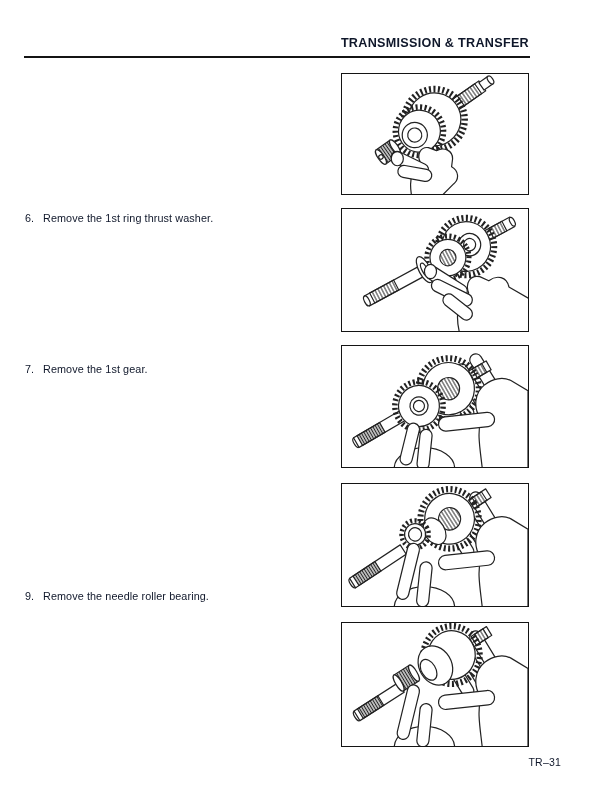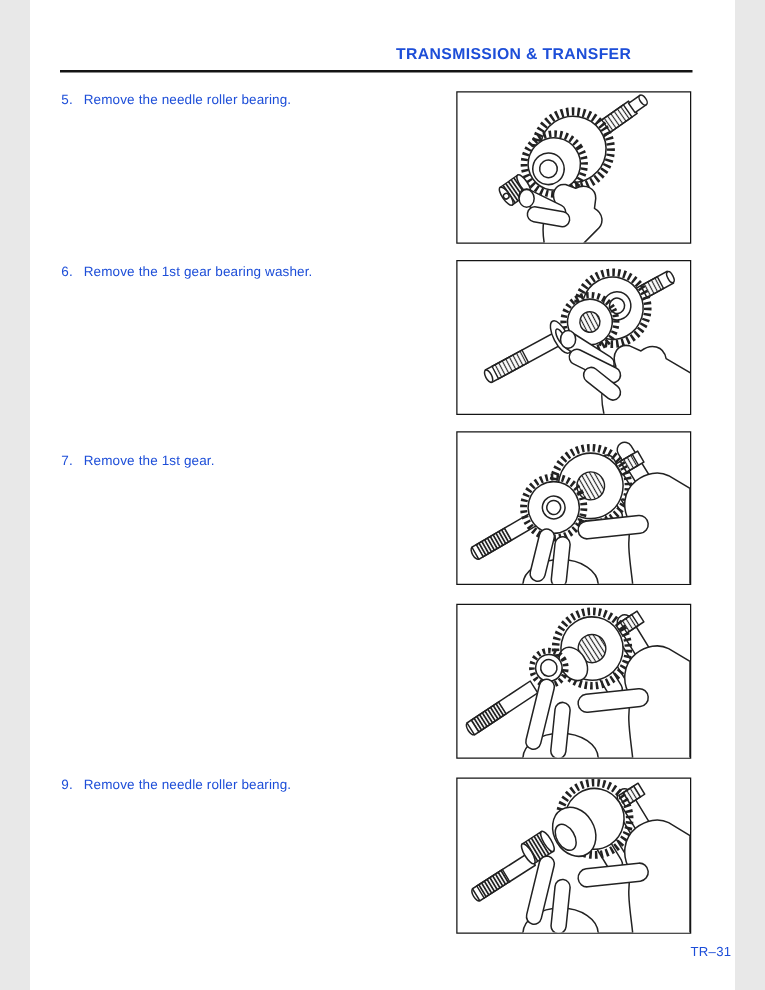--- a/index.html
+++ b/index.html
@@ -1,21 +1,21 @@
 <!DOCTYPE html>
 <html><head>
 <meta charset="utf-8">
 <style>
   html,body{margin:0;padding:0;background:#e8e8e8;}
   .page{
     position:relative;
-    width:564px;height:792px;
+    width:612px;height:792px;
     background:#ffffff;
     font-family:"Liberation Sans","DejaVu Sans",sans-serif;
-    color:#1d4ed8;
+    color:#0f172a;
     overflow:hidden;
     margin:0 auto;
   }
   .header-title{
     position:absolute;
     top:36px;right:83px;
     font-size:12.6px;
     font-weight:bold;
     letter-spacing:0.3px;
     white-space:nowrap;
@@ -66,23 +66,20 @@
       </pattern>
       <pattern id="spd" width="2.6" height="6" patternUnits="userSpaceOnUse">
         <line x1="1.3" y1="0" x2="1.3" y2="6" stroke="#222" stroke-width="1.4"></line>
       </pattern>
     </defs>
   </svg>
 
   <div class="header-title">TRANSMISSION &amp; TRANSFER</div>
   <div class="header-rule"></div>
 
-  <div class="step" style="top:74px">
-    <span class="num">5.</span><span>Remove the needle roller bearing.</span>
-  </div>
   <div class="figure" style="top:73px;height:122px">
     <svg viewBox="0 0 185 119" preserveAspectRatio="none" aria-label="hand pulling needle roller bearing off gear shaft">
       <g transform="rotate(-35 92 45)">
         <rect class="o" x="112" y="39" width="38" height="12"></rect>
         <rect class="ph" fill="url(#sp)" x="124" y="39" width="21" height="12"></rect>
         <rect class="o" x="149" y="40.5" width="11" height="9"></rect>
         <ellipse class="o" cx="160" cy="45" rx="2.4" ry="4.5"></ellipse>
         <circle class="t" cx="92" cy="45" r="30" stroke-width="6.5"></circle>
         <circle class="o" cx="92" cy="45" r="26.2"></circle>
         <circle class="t" cx="73" cy="46" r="24" stroke-width="5.5"></circle>
@@ -95,21 +92,21 @@
         <circle class="o" cx="27" cy="45" r="2.2"></circle>
       </g>
       <path class="o" d="M70,125 C66,106 68,94 78,88 C74,80 78,72 86,73 L94,76 C102,72 110,76 110,84 L109,92 C116,96 117,104 111,109 L100,120 C98,123 96,125 94,125 Z"></path>
       <rect class="o" x="50" y="76" width="40" height="12" rx="6" transform="rotate(26 54 80)"></rect>
       <rect class="o" x="56" y="90" width="34" height="12" rx="6" transform="rotate(10 58 94)"></rect>
       <ellipse class="o" cx="55" cy="84" rx="6" ry="7"></ellipse>
     </svg>
   </div>
 
   <div class="step" style="top:212px">
-    <span class="num">6.</span><span>Remove the 1st gear bearing washer.</span>
+    <span class="num">6.</span><span>Remove the 1st ring thrust washer.</span>
   </div>
   <div class="figure" style="top:208px;height:124px">
     <svg viewBox="0 0 185 119" preserveAspectRatio="none" aria-label="hand removing 1st gear thrust washer from shaft">
       <g transform="rotate(-28 119 39)">
         <rect class="o" x="12" y="34" width="64" height="11"></rect>
         <ellipse class="o" cx="12" cy="39.5" rx="2.4" ry="5.3"></ellipse>
         <rect class="ph" fill="url(#sp)" x="18" y="34" width="27" height="11"></rect>
         <rect class="o" x="148" y="34" width="28" height="10.5"></rect>
         <rect class="ph" fill="url(#sp)" x="152" y="34" width="15" height="10.5"></rect>
         <ellipse class="o" cx="176" cy="39.2" rx="2.2" ry="4.7"></ellipse>
@@ -181,21 +178,21 @@
         <circle class="o" cx="70" cy="28" r="6.5"></circle>
       </g>
       <path class="o" d="M140,125 C138,104 134,88 138,72 C130,60 132,46 142,38 C150,32 160,30 168,34 L185,44 L185,125 Z"></path>
       <rect class="o" x="96" y="70" width="56" height="14" rx="7" transform="rotate(-6 100 77)"></rect>
       <ellipse class="o" cx="82" cy="120" rx="30" ry="20"></ellipse>
       <rect class="o" x="66" y="58" width="12" height="56" rx="6" transform="rotate(14 72 60)"></rect>
       <rect class="o" x="78" y="76" width="12" height="44" rx="6" transform="rotate(6 84 78)"></rect>
     </svg>
   </div>
 
-  <div class="step" style="top:622px">
+  <div class="step" style="top:590px">
     <span class="num">9.</span><span>Remove the needle roller bearing.</span>
   </div>
   <div class="figure" style="top:622px;height:125px">
     <svg viewBox="0 0 185 119" preserveAspectRatio="none" aria-label="two hands removing needle roller bearing from shaft">
       <rect class="o" x="128" y="6" width="52" height="12" rx="6" transform="rotate(58 132 12)"></rect>
       <rect class="o" x="114" y="16" width="52" height="12" rx="6" transform="rotate(58 118 22)"></rect>
       <rect class="o" x="100" y="26" width="50" height="12" rx="6" transform="rotate(58 104 32)"></rect>
       <g transform="rotate(-32 109 31)">
         <ellipse class="o" cx="-2" cy="31" rx="2.4" ry="5.3"></ellipse>
         <rect class="o" x="-2" y="25.5" width="52" height="11"></rect>

